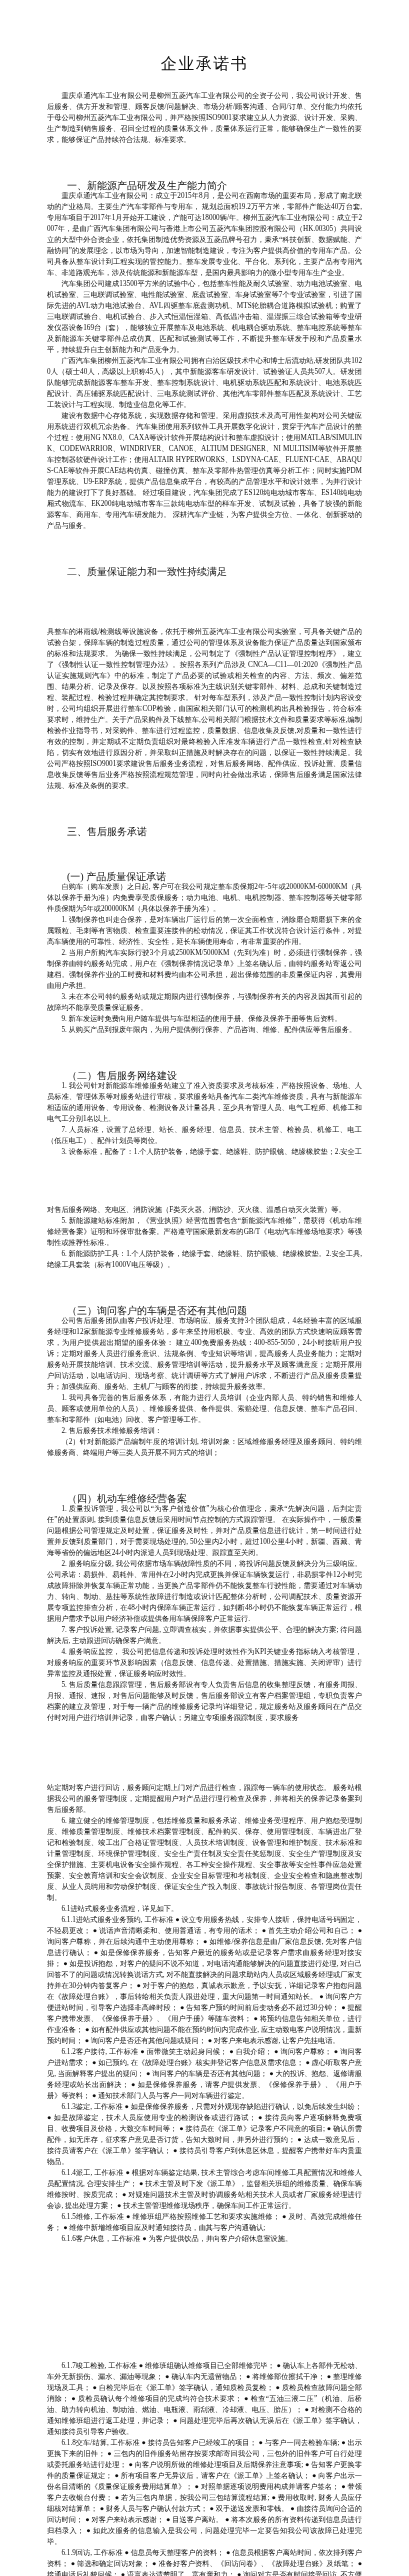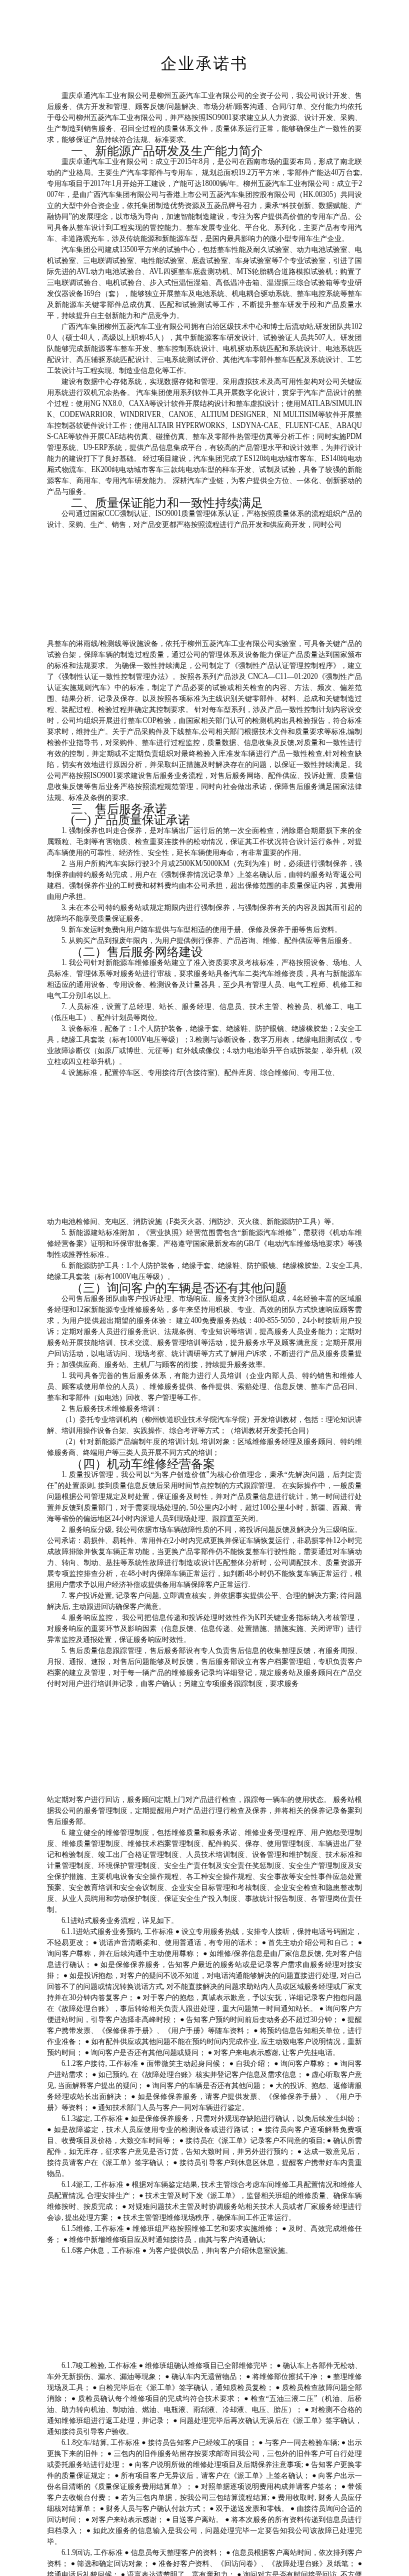--- a/index.html
+++ b/index.html
@@ -4,22 +4,22 @@
 <style>
   html,body{margin:0;padding:0;background:#ffffff;}
   .doc{width:409px;margin:0 auto;background:#ffffff;color:#111;
        font-family:"Liberation Serif","DejaVu Serif",serif;}
   .page{width:409px;height:578px;box-sizing:border-box;
         padding:49px 47px 46px 47px;overflow:hidden;background:#ffffff;}
   .page p,.page h2{margin:0;padding:0;font-size:7.2px;line-height:11px;
         font-weight:normal;text-align:justify;text-justify:inter-ideograph;
         word-break:break-all;}
   .page p.p{text-indent:2em;}
-  .page p.pc{text-indent:0;margin-top:12px;}
-  .page h2.h{text-indent:2em;font-size:12px;}
+  .page p.pc{text-indent:0;}
+  .page h2.h{text-indent:2em;font-size:10px;margin-top:34px;}
   .page h1.title{font-size:16px;font-weight:normal;text-align:center;
         margin:6.2px 0 17.5px 0;letter-spacing:1.5px;line-height:18.5px;}
 </style>
 </head>
 <body>
 
 <div class="doc">
   <div class="page">
       <h1 class="title">企业承诺书</h1>
       <p class="p">重庆卓通汽车工业有限公司是柳州五菱汽车工业有限公司的全资子公司，我公司设计开发、售后服务、供方开发和管理、顾客反馈/问题解决、市场分析/顾客沟通、合同/订单、交付能力均依托于母公司柳州五菱汽车工业有限公司，并严格按照ISO9001要求建立从人力资源、设计开发、采购、生产制造到销售服务、召回全过程的质量体系文件，质量体系运行正常，能够确保生产一致性的要求，能够保证产品持续符合法规、标准要求。</p>
@@ -28,40 +28,40 @@
       <p class="p">汽车集团公司建成13500平方米的试验中心，包括整车性能及耐久试验室、动力电池试验室、电机试验室、三电联调试验室、电性能试验室、底盘试验室、车身试验室等7个专业试验室，引进了国际先进的AVL动力电池试验台、AVL四驱整车底盘测功机、MTS轮胎耦合道路模拟试验机；购置了三电联调试验台、电机试验台、步入式恒温恒湿箱、高低温冲击箱、温湿振三综合试验箱等专业研发仪器设备169台（套），能够独立开展整车及电池系统、机电耦合驱动系统、整车电控系统等整车及新能源车关键零部件总成仿真、匹配和试验测试等工作，不断提升整车研发手段和产品质量水平，持续提升自主创新能力和产品竞争力。</p>
       <p class="p">广西汽车集团柳州五菱汽车工业有限公司拥有自治区级技术中心和博士后流动站,研发团队共1020人（硕士40人，高级以上职称45人），其中新能源客车研发设计、试验验证人员共507人。研发团队能够完成新能源客车整车开发、整车控制系统设计、电机驱动系统匹配和系统设计、电池系统匹配设计、高压辅驱系统匹配设计、三电系统测试评价、其他汽车零部件整车匹配及系统设计、工艺工装设计与工程实现、制造业信息化等工作。</p>
       <p class="p">建设有数据中心存储系统，实现数据存储和管理。采用虚拟技术及高可用性架构对公司关键应用系统进行双机冗余热备。 汽车集团使用系列软件工具开展数字化设计，贯穿于汽车产品设计的整个过程：使用NG NX8.0、CAXA等设计软件开展结构设计和整车虚拟设计；使用MATLAB/SIMULINK、CODEWARRIOR、WINDRIVER、CANOE、ALTIUM DESIGNER、NI MULTISIM等软件开展整车控制器软硬件设计工作；使用ALTAIR HYPERWORKS、LSDYNA-CAE、FLUENT-CAE、ABAQUS-CAE等软件开展CAE结构仿真、碰撞仿真、整车及零部件热管理仿真等分析工作；同时实施PDM管理系统、U9-ERP系统，提供产品信息集成平台，有较高的产品管理水平和设计效率，为并行设计能力的建设打下了良好基础。 经过项目建设，汽车集团完成了ES120纯电动城市客车、ES140纯电动厢式物流车、EK200纯电动城市客车三款纯电动车型的样车开发、试制及试验，具备了较强的新能源客车、商用车、专用汽车研发能力。 深耕汽车产业链，为客户提供全方位、一体化、创新驱动的产品与服务。</p>
       <h2 class="h">二、质量保证能力和一致性持续满足</h2>
       <p class="p">公司通过国家CCC强制认证、ISO9001质量管理体系认证，严格按照质量体系的流程组织产品的设计、采购、生产、销售，对产品变更都严格按照流程进行产品开发和供应商开发，同时公司</p>
     </div>
   <div class="page">
       <p class="pc">具整车的淋雨线/检测线等设施设备，依托于柳州五菱汽车工业有限公司实验室，可具备关键产品的试验台架，保障车辆的制造过程质量，通过公司的管理体系及设备能力保证产品质量达到国家颁布的标准和法规要求。 为确保一致性持续满足，公司制定了《强制性产品认证管理控制程序》，建立了《强制性认证一致性控制管理办法》。按照各系列产品涉及 CNCA—C11—01:2020《强制性产品认证实施规则汽车》中的标准，制定了产品必要的试验或相关检查的内容、方法、频次、偏差范围、结果分析、记录及保存。以及按照各项标准为主线识别关键零部件、材料、总成和关键制造过程、装配过程、检验过程并确定其控制要求。 针对每车型系列，涉及产品一致性控制计划内容设变时，公司均组织开展进行整车COP检验，由国家相关部门认可的检测机构出具检验报告，符合标准要求时，维持生产。关于产品采购件及下线整车,公司相关部门根据技术文件和质量要求等标准,编制检验作业指导书，对采购件、整车进行过程监控，质量数据、信息收集及反馈,对质量和一致性进行有效的控制，并定期或不定期负责组织对最终检验入库准发车辆进行产品一致性检查,针对检查缺陷，切实有效地进行原因分析，并采取纠正措施及时解决存在的问题，以保证一致性持续满足。我公司严格按照ISO9001要求建设售后服务业务流程，对售后服务网络、配件供应、投诉处置、质量信息收集反馈等售后业务严格按照流程规范管理，同时向社会做出承诺，保障售后服务满足国家法律法规、标准及条例的要求。</p>
       <h2 class="h">三、售后服务承诺</h2>
       <h2 class="h">(一) 产品质量保证承诺</h2>
+      <p class="p">自购车（购车发票）之日起, 客户可在我公司规定整车质保期2年-5年或20000KM-60000KM（具体以保养手册为准）内免费享受质保服务；动力电池、电机、电机控制器、整车控制器等关键零部件质保期为5年或200000KM（具体以保养手册为准）。</p>
       <p class="p">1.  强制保养也叫走合保养，是对车辆出厂运行后的第一次全面检查，消除磨合期磨损下来的金属颗粒、毛刺等有害物质、检查重要连接件的松动情况，保证其工作状况符合设计运行条件，对提高车辆使用的可靠性、经济性、安全性，延长车辆使用寿命，有非常重要的作用。</p>
       <p class="p">2.  当用户所购汽车实际行驶3个月或2500KM/5000KM（先到为准）时，必须进行强制保养，强制保养由特约服务站完成，用户在《强制保养情况记录单》上签名确认后，由特约服务站寄返公司建档。强制保养作业的工时费和材料费均由本公司承担，超出保修范围的非质量保证内容，其费用由用户承担。</p>
       <p class="p">3.  未在本公司特约服务站或规定期限内进行强制保养，与强制保养有关的内容及因其而引起的故障均不能享受质量保证服务。</p>
       <p class="p">9.  新车发运时免费向用户随车提供与车型相适的使用手册、保修及保养手册等售后资料。</p>
       <p class="p">5.  从购买产品到报废年限内，为用户提供例行保养、产品咨询、维修、配件供应等售后服务。</p>
       <h2 class="h">（二）售后服务网络建设</h2>
       <p class="p">1.  我公司针对新能源车维修服务站建立了准入资质要求及考核标准，严格按照设备、场地、人员标准、管理体系等对服务站进行审核，要求服务站具备汽车二类汽车维修资质，具有与新能源车相适应的通用设备、专用设备、检测设备及计量器具，至少具有管理人员、电气工程师、机修工和电气工分别1名以上。</p>
       <p class="p">7.  人员标准，设置了总经理、站长、服务经理、信息员、技术主管、检验员、机修工、电工（低压电工）、配件计划员等岗位。</p>
       <p class="p">3.  设备标准，配备了：1.个人防护装备，绝缘手套、绝缘鞋、防护眼镜、绝缘橡胶垫；2.安全工具，绝缘工具套装（标有1000V电压等级）；3.检测与诊断设备，数字万用表，绝缘电阻测试仪，专业故障诊断仪（如原厂或博世、元征等）红外线成像仪；4.动力电池举升平台或拆装架，举升机（双立柱或四立柱举升机）。</p>
       <p class="p">4.  设施标准，配置停车区、专用接待厅(含接待室)、配件库房、综合维修间、专用工位、</p>
     </div>
   <div class="page">
-      <p class="pc">动力电池检修间、充电区、消防设施（F类灭火器、消防沙、灭火毯、新能源防护工具）等。</p>
+      <p class="pc">对售后服务网络、充电区、消防设施（F类灭火器、消防沙、灭火毯、温感自动灭火装置）等。</p>
       <p class="p">5.  新能源建站标准附加，《营业执照》经营范围需包含“新能源汽车维修”，需获得《机动车维修经营备案》证明和环保审批备案。严格遵守国家最新发布的GB/T《电动汽车维修场地要求》等强制性或推荐性标准.。</p>
       <p class="p">6.  新能源防护工具：1.个人防护装备，绝缘手套、绝缘鞋、防护眼镜、绝缘橡胶垫。2.安全工具, 绝缘工具套装（标有1000V电压等级）。</p>
       <h2 class="h">（三）询问客户的车辆是否还有其他问题</h2>
       <p class="p">公司售后服务团队由客户投诉处理、市场响应、服务支持3个团队组成，4名经验丰富的区域服务经理和12家新能源专业维修服务站，多年来坚持用积极、专业、高效的团队方式快速响应顾客需求，为用户提供超出期望的服务体验： 建立400免费服务热线：400-855-5050，24小时接听用户投诉；定期对服务人员进行服务意识、法规条例、专业知识等培训，提高服务人员业务能力；定期对服务站开展技能培训、技术交流、服务管理培训等活动，提升服务水平及顾客满意度；定期开展用户回访活动，以电话访问、现场考察、统计调研等方式了解用户诉求，不断进行产品及服务质量提升；加强供应商、服务站、主机厂与顾客的衔接，持续提升服务效率。</p>
       <p class="p">1. 我司具备完善的售后服务体系，有能力进行人员培训（企业内部人员、特约销售和维修人员、顾客或使用单位的人员）、维修服务提供、备件提供、索赔处理、信息反馈、整车产品召回、整车和零部件（如电池）回收、客户管理等工作。</p>
       <p class="p">2.  售后服务技术维修服务培训：</p>
-      <p class="p">（1）委托专业培训机构（柳州铁道职业技术学院汽车学院）开发培训教材，包括：理论知识讲解、培训用操作设备台架、实践操作、综合考评等方式；（培训教材开发委托合同）</p>
       <p class="p">（2）针对新能源产品编制年度的培训计划, 培训对象：区域维修服务经理及服务顾问、特约维修服务商、终端用户等三类人员开展不同方式的培训；</p>
       <h2 class="h">（四）机动车维修经营备案</h2>
       <p class="p">1. 质量投诉管理，我公司以“为客户创造价值”为核心价值理念，秉承“先解决问题，后判定责任”的处置原则, 接到质量信息反馈后采用时间节点控制的方式跟踪管理。 在实际操作中，一般质量问题根据公司管理规定及时处置，保证服务及时性，并对产品质量信息进行统计，第一时间进行处置并反馈到质量部门，对于需要现场处理的, 50公里内2小时，超过100公里4小时，新疆、西藏、青海等省份的偏远地区24小时内派遣人员到现场处理、跟踪直至关闭。</p>
       <p class="p">2. 服务响应分级, 我公司依据市场车辆故障性质的不同，将投诉问题反馈及解决分为三级响应。 公司承诺：易损件、易耗件、常用件在2小时内完成更换并保证车辆恢复运行，非易损零件12小时完成故障排除并恢复车辆正常功能，当更换产品零部件仍不能恢复整车行驶性能，需要通过对车辆动力、转向、制动、悬挂等系统性故障进行制造或设计匹配整体分析时，公司调配技术、质量资源开展专项监控排查分析，在48小时内保障车辆正常运行，如判断48小时仍不能恢复车辆正常运行，根据用户需求予以用户经济补偿或提供备用车辆保障客户正常运行.</p>
       <p class="p">7. 客户投诉处置, 记录客户问题, 立即调查核实，并依据事实提供公平、合理的解决方案; 待问题解决后, 主动跟进回访确保客户满意。</p>
       <p class="p">4. 服务响应监控， 我公司把信息传递和投诉处理时效性作为KPI关键业务指标纳入考核管理，对服务响应的重要环节及影响因素（信息反馈、信息传递、处置措施、措施实施、关闭评审）进行异常监控及通报处置，保证服务响应时效性。</p>
       <p class="p">5. 售后质量信息跟踪管理，售后服务部设有专人负责售后信息的收集整理反馈，有服务周报、月报、通报、速报，对售后问题能够及时反馈，售后服务部设立有客户档案管理组，专职负责客户档案的建立及管理，对于每一辆产品的维修服务记录均详细登记，规定服务站及服务顾问在产品交付时对用户进行培训并记录，由客户确认；另建立专项服务跟踪制度，要求服务</p>
     </div>
   <div class="page">
       <p class="pc">站定期对客户进行回访，服务顾问定期上门对产品进行检查，跟踪每一辆车的使用状态。 服务站根据我公司的服务管理制度，定期提醒用户对产品进行理行检查及保养，并将相关的保养记录备案到售后服务部。</p>

